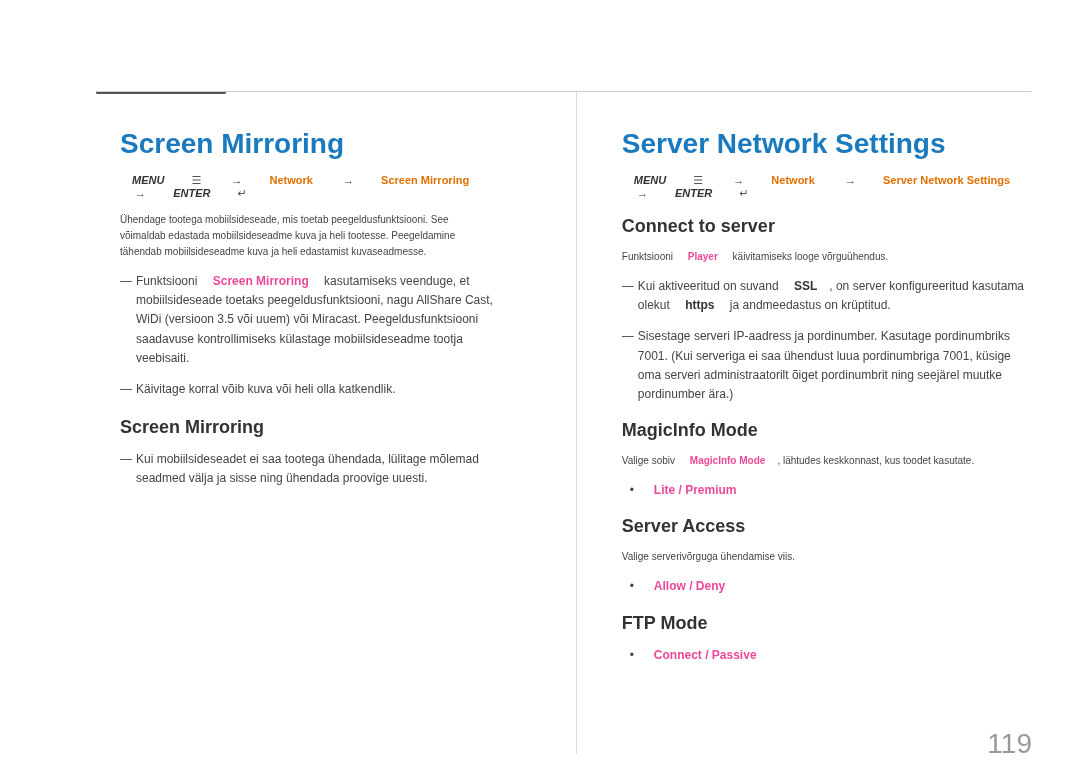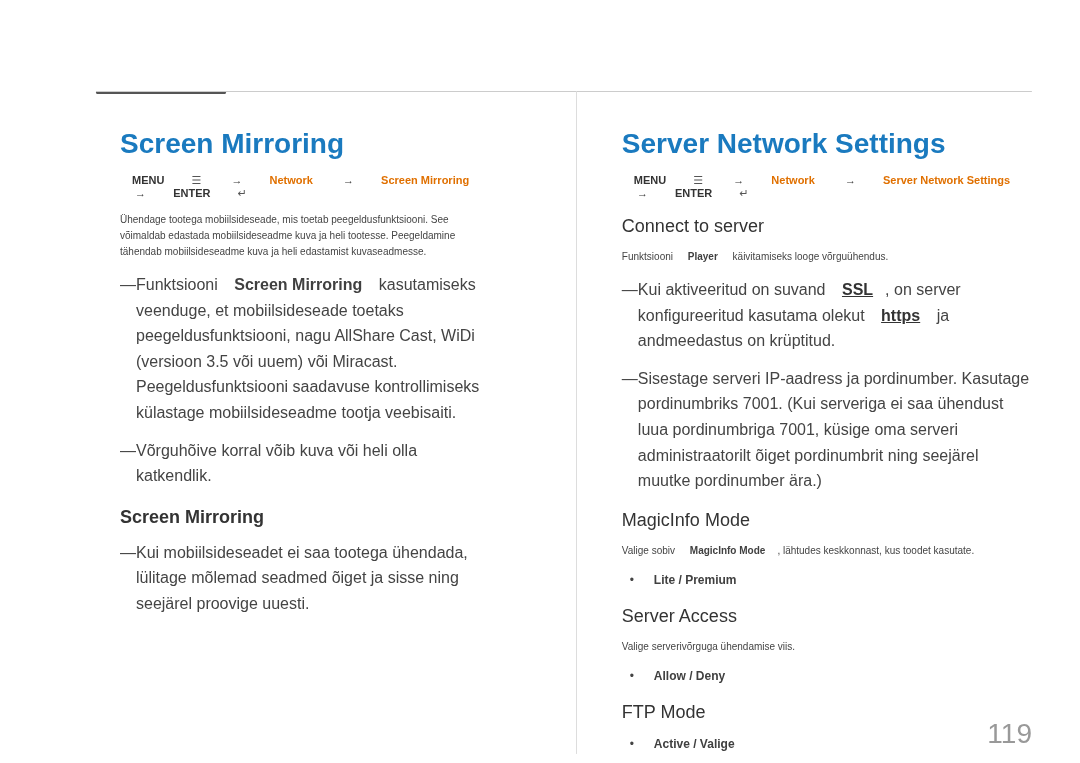--- a/index.html
+++ b/index.html
@@ -66,20 +66,21 @@
     .menu-path {
       font-size: 11px;
       color: #555;
       margin-bottom: 10px;
       font-weight: normal;
     }
 
     .menu-path strong {
       font-weight: bold;
       color: #333;
+      font-style: italic;
     }
 
     .menu-path .orange {
       color: #e07000;
       font-weight: bold;
     }
 
     .body-text {
       font-size: 10px;
       color: #444;
@@ -89,21 +90,21 @@
 
     .subsection-title {
       font-size: 18px;
       font-weight: bold;
       color: #333;
       margin-top: 18px;
       margin-bottom: 8px;
     }
 
     .dash-item {
-      font-size: 16px;
+      font-size: 12px;
       color: #444;
       line-height: 1.6;
       margin-bottom: 6px;
       padding-left: 16px;
       position: relative;
     }
 
     .dash-item::before {
       content: '—';
       position: absolute;
@@ -123,59 +124,58 @@
 
     .bullet-item::before {
       content: '•';
       position: absolute;
       left: 8px;
       top: 0;
       color: #444;
     }
 
     .orange-text {
-      color: #404040;
+      color: #ec4899;
       font-weight: bold;
     }
 
     .https-text {
       font-weight: bold;
       color: #333;
-      text-decoration: underline;
     }
 
     .divider {
       position: absolute;
       top: 55px;
       left: 50%;
       width: 1px;
       height: calc(100% - 100px);
       background: #ddd;
     }
 
     .page-number {
       position: absolute;
-      bottom: 25px;
+      bottom: 15px;
       right: 60px;
       font-size: 28px;
       color: #999;
       font-weight: normal;
     }
 
     .right-section-title {
       font-size: 28px;
       font-weight: bold;
       color: #1a7abf;
       margin-bottom: 14px;
       margin-top: 10px;
     }
 
     .sub-heading {
       font-size: 18px;
-      font-weight: normal;
+      font-weight: bold;
       color: #333;
       margin-top: 16px;
       margin-bottom: 8px;
     }
   </style>
 </head>
 <body>
 
 <div class="left-accent-line"></div>
 <div class="top-line"></div>
@@ -197,28 +197,28 @@
       <strong>ENTER</strong> <span>↵</span>
     </div>
 
     <p class="body-text">Ühendage tootega mobiilsideseade, mis toetab peegeldusfunktsiooni. See võimaldab edastada mobiilsideseadme kuva ja heli tootesse. Peegeldamine tähendab mobiilsideseadme kuva ja heli edastamist kuvaseadmesse.</p>
 
     <div class="dash-item">
       Funktsiooni <span class="orange-text">Screen Mirroring</span> kasutamiseks veenduge, et mobiilsideseade toetaks peegeldusfunktsiooni, nagu AllShare Cast, WiDi (versioon 3.5 või uuem) või Miracast. Peegeldusfunktsiooni saadavuse kontrollimiseks külastage mobiilsideseadme tootja veebisaiti.
     </div>
 
     <div class="dash-item">
-      Võrguhõive korral võib kuva või heli olla katkendlik.
+      Käivitage korral võib kuva või heli olla katkendlik.
     </div>
 
     <h2 class="subsection-title">Screen Mirroring</h2>
 
 
     <div class="dash-item">
-      Kui mobiilsideseadet ei saa tootega ühendada, lülitage mõlemad seadmed õiget ja sisse ning seejärel proovige uuesti.
+      Kui mobiilsideseadet ei saa tootega ühendada, lülitage mõlemad seadmed välja ja sisse ning ühendada proovige uuesti.
     </div>
 
   </div>
 
   <div class="right-column">
 
     <h1 class="right-section-title">Server Network Settings</h1>
 
     <div class="menu-path">
       <strong>MENU </strong><span>☰</span>
@@ -246,19 +246,19 @@
     </div>
 
     <h2 class="sub-heading">Server Access</h2>
     <p class="body-text">Valige serverivõrguga ühendamise viis.</p>
     <div class="bullet-item">
       <span class="orange-text">Allow / Deny</span>
     </div>
 
     <h2 class="sub-heading">FTP Mode</h2>
     <div class="bullet-item">
-      <span class="orange-text">Active / Valige</span>
+      <span class="orange-text">Connect / Passive</span>
     </div>
 
   </div>
 </div>
 
 <div class="page-number">119</div>
 
 </body></html>

